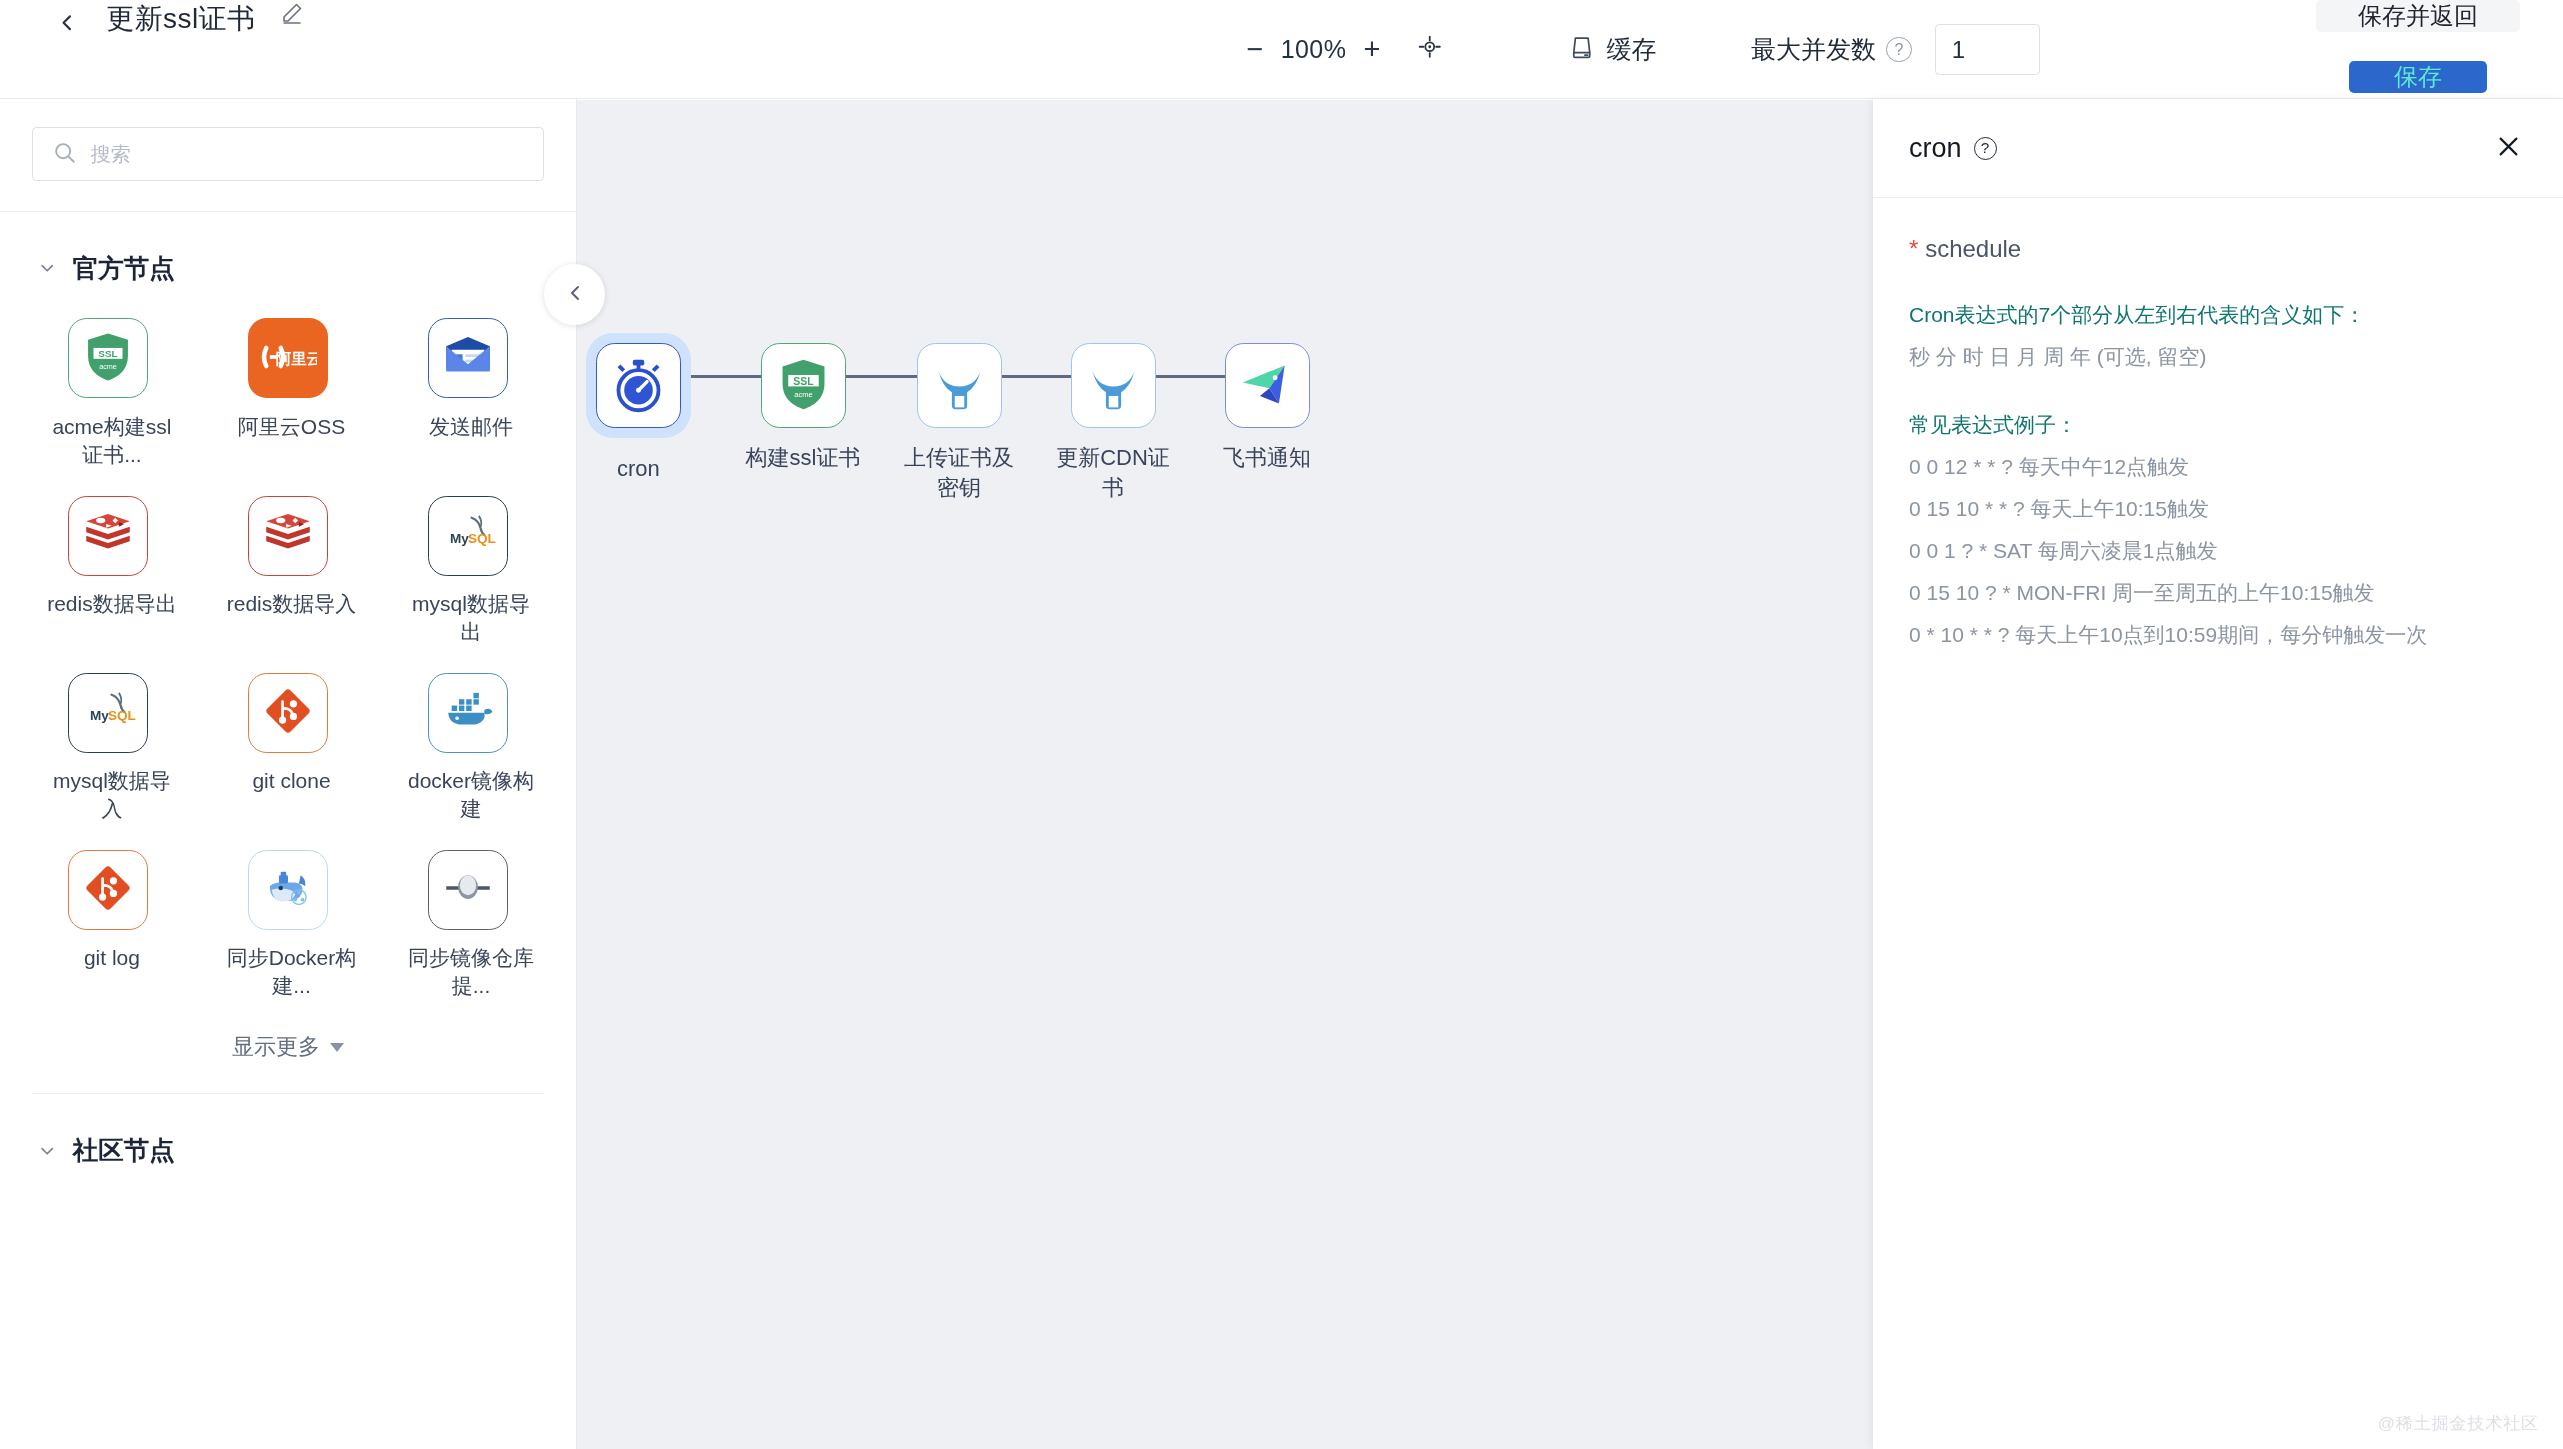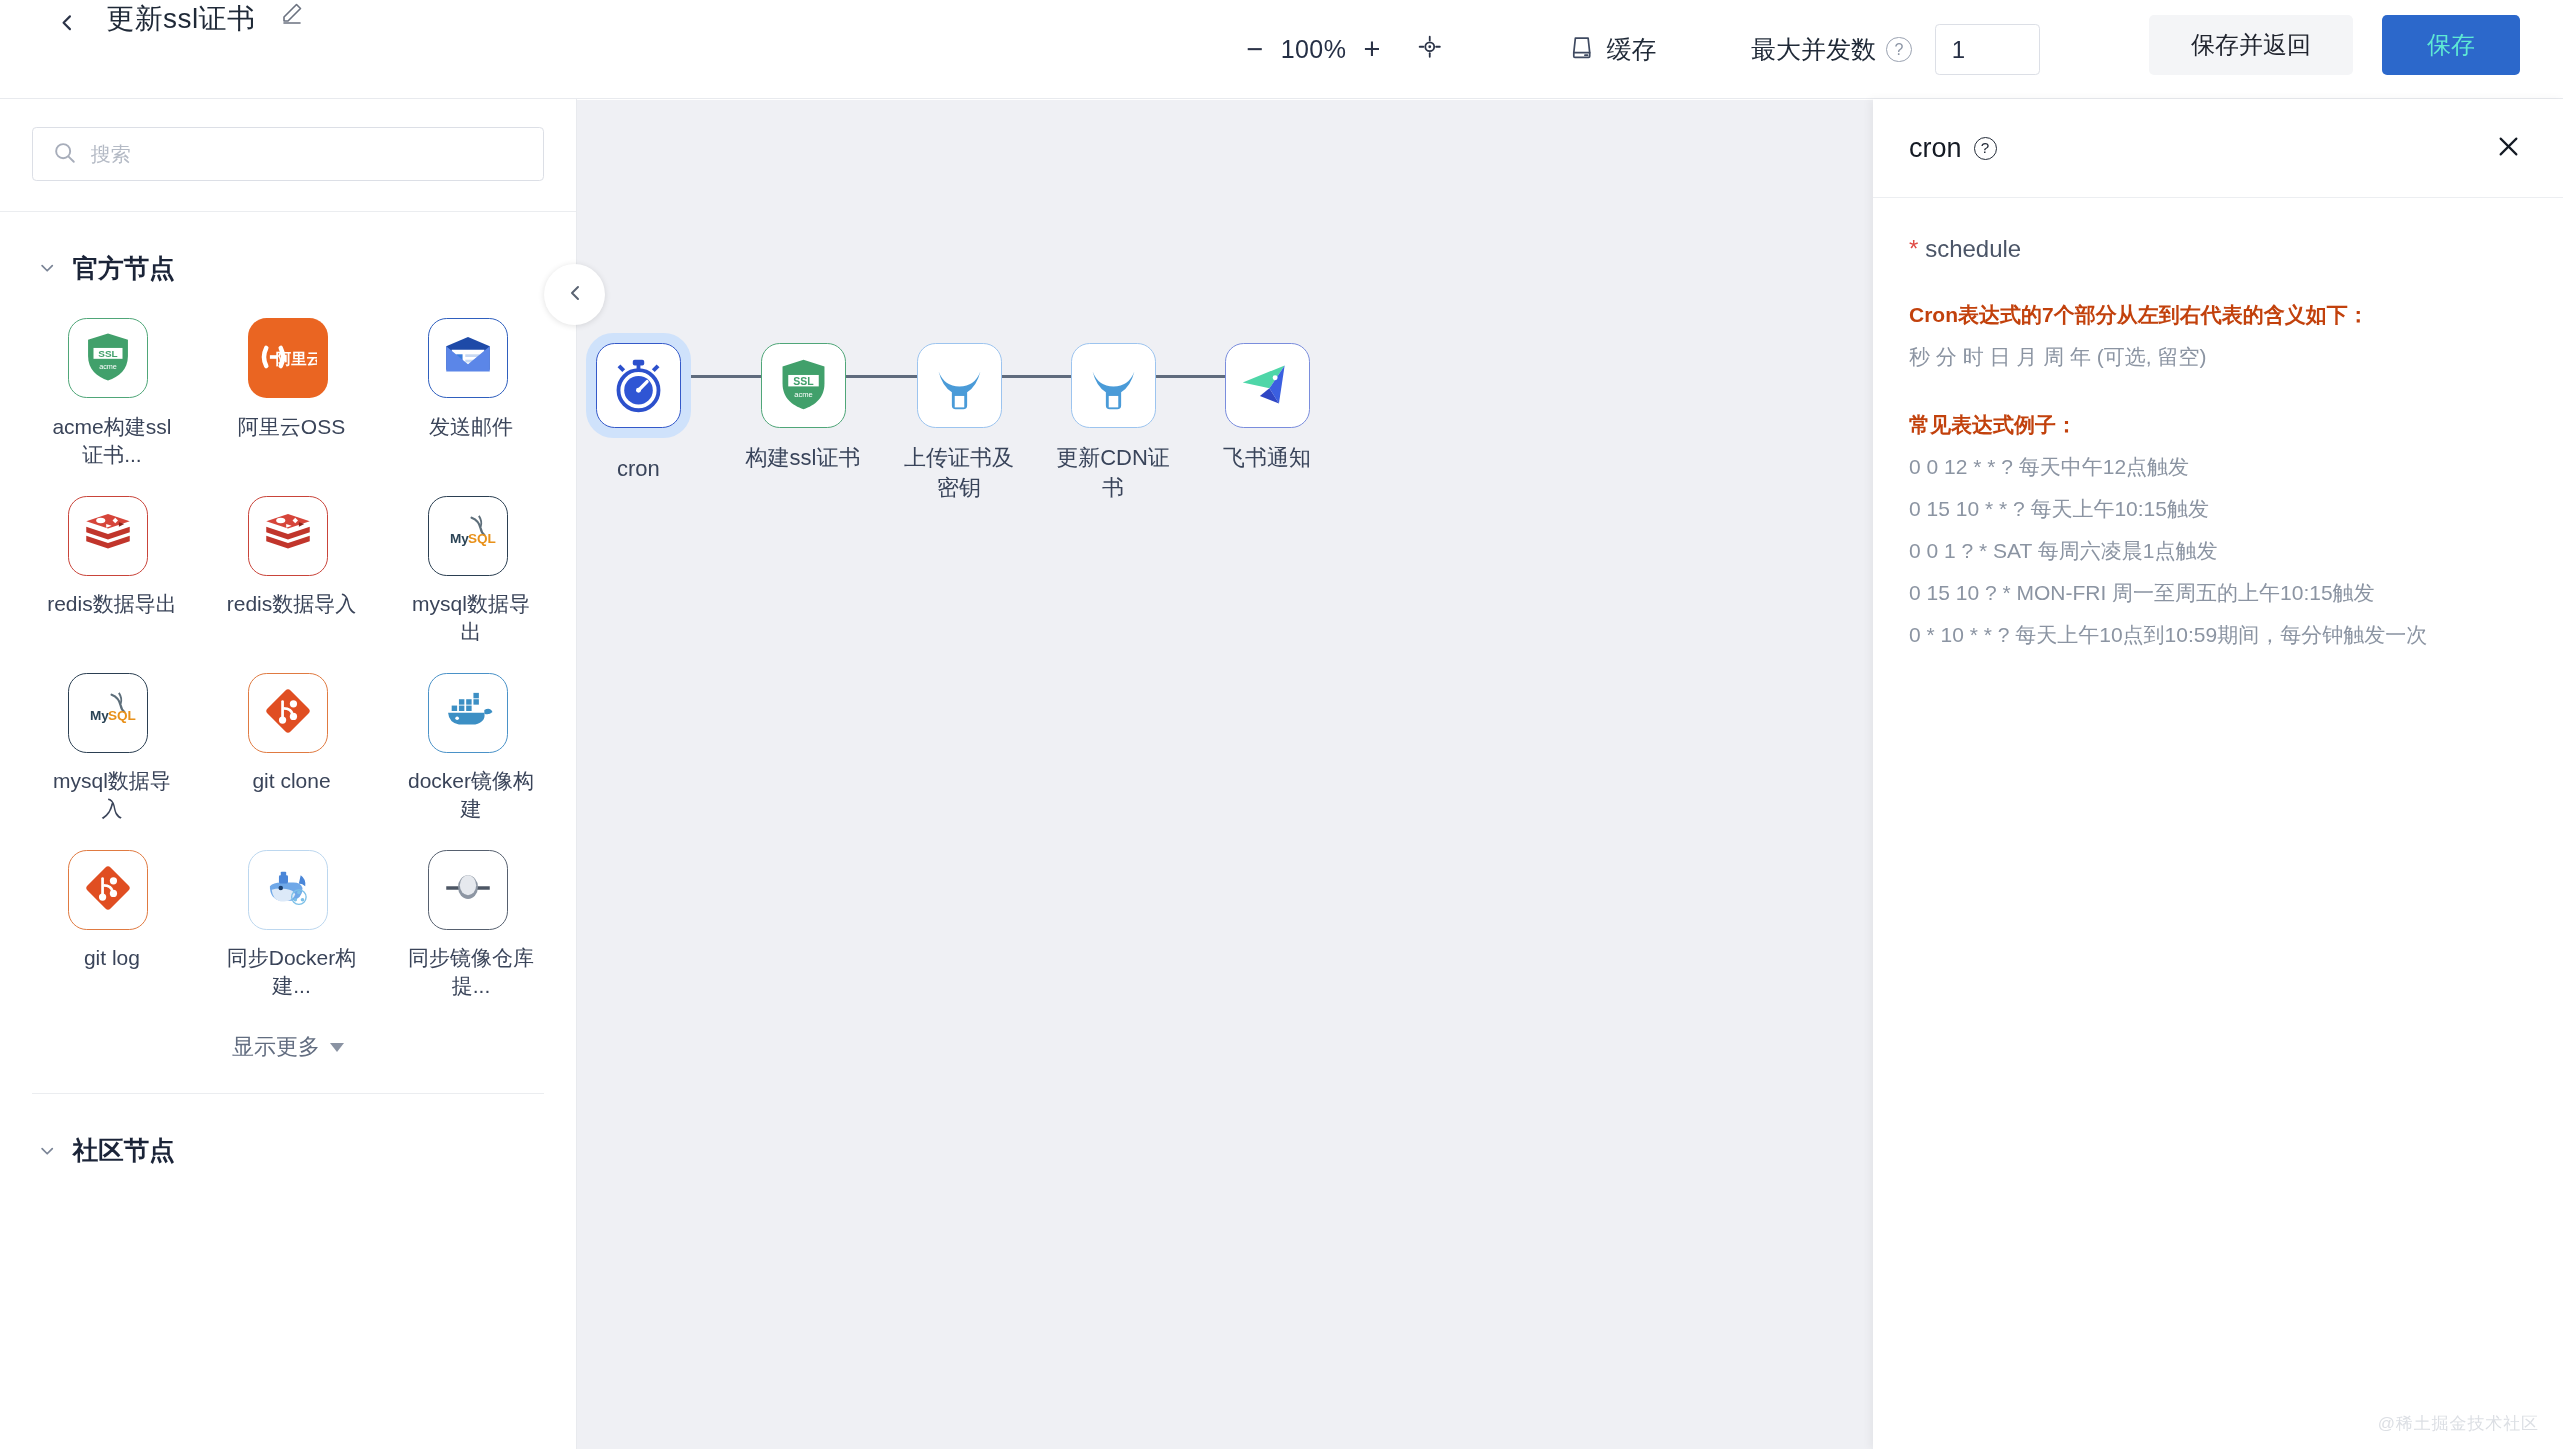--- a/index.html
+++ b/index.html
@@ -69,21 +69,21 @@
   }
   .num-input {
     margin-left: 13.6px; width: 105px; height: 51px;
     border: 0.9px solid #dcdfe6; border-radius: 4.3px; background: #fff;
     font-size: 24px; color: #262f45; padding: 0 15.3px;
     font-family: "Liberation Sans", sans-serif;
   }
 
   .btn-group {
     position: absolute; right: 43px; top: 0; height: 89px;
-    display: flex; align-items: center; gap: 29px;
+    display: flex; align-items: center; gap: 29px; flex-direction: column;
   }
   .btn {
     height: 60px; border-radius: 5.1px; font-size: 24px;
     display: flex; align-items: center; justify-content: center;
     cursor: pointer; border: none; padding: 0 29px; white-space: nowrap;
     font-family: "Liberation Sans", sans-serif;
   }
   .btn-secondary { background: #f4f5f7; color: #20242e; min-width: 204px; }
   .btn-primary { background: #2c68cb; color: #5eead4; min-width: 138px; }
 
@@ -206,21 +206,21 @@
   .rpanel-body { padding: 37px 36px 0 36px; }
   .field-label { font-size: 24px; color: #4b5567; margin-bottom: 17px; }
   .req-star { color: #e04b45; margin-right: 6.8px; }
   .text-input {
     width: 100%; height: 58px; border: 0.9px solid #e0e3e8; border-radius: 4.3px;
     font-size: 24px; color: #1f2735; padding: 0 18.7px; outline: none;
     font-family: "Liberation Sans", sans-serif;
   }
   .hint-block { margin-top: 31px; }
   .hint-strong {
-    font-size: 21px; color: #c2410c; font-weight: bold; line-height: 2;
+    font-size: 21px; color: #0f766e; font-weight: normal; line-height: 2;
   }
   .hint-line { font-size: 21px; color: #8b94a2; line-height: 2; }
   .hint-gap { height: 25.5px; }
 
   .watermark {
     position: absolute; right: 24px; bottom: 13.6px; font-size: 17px;
     color: #dcdfe4; letter-spacing: 0.9px; user-select: none;
   }
 </style>
 </head>

